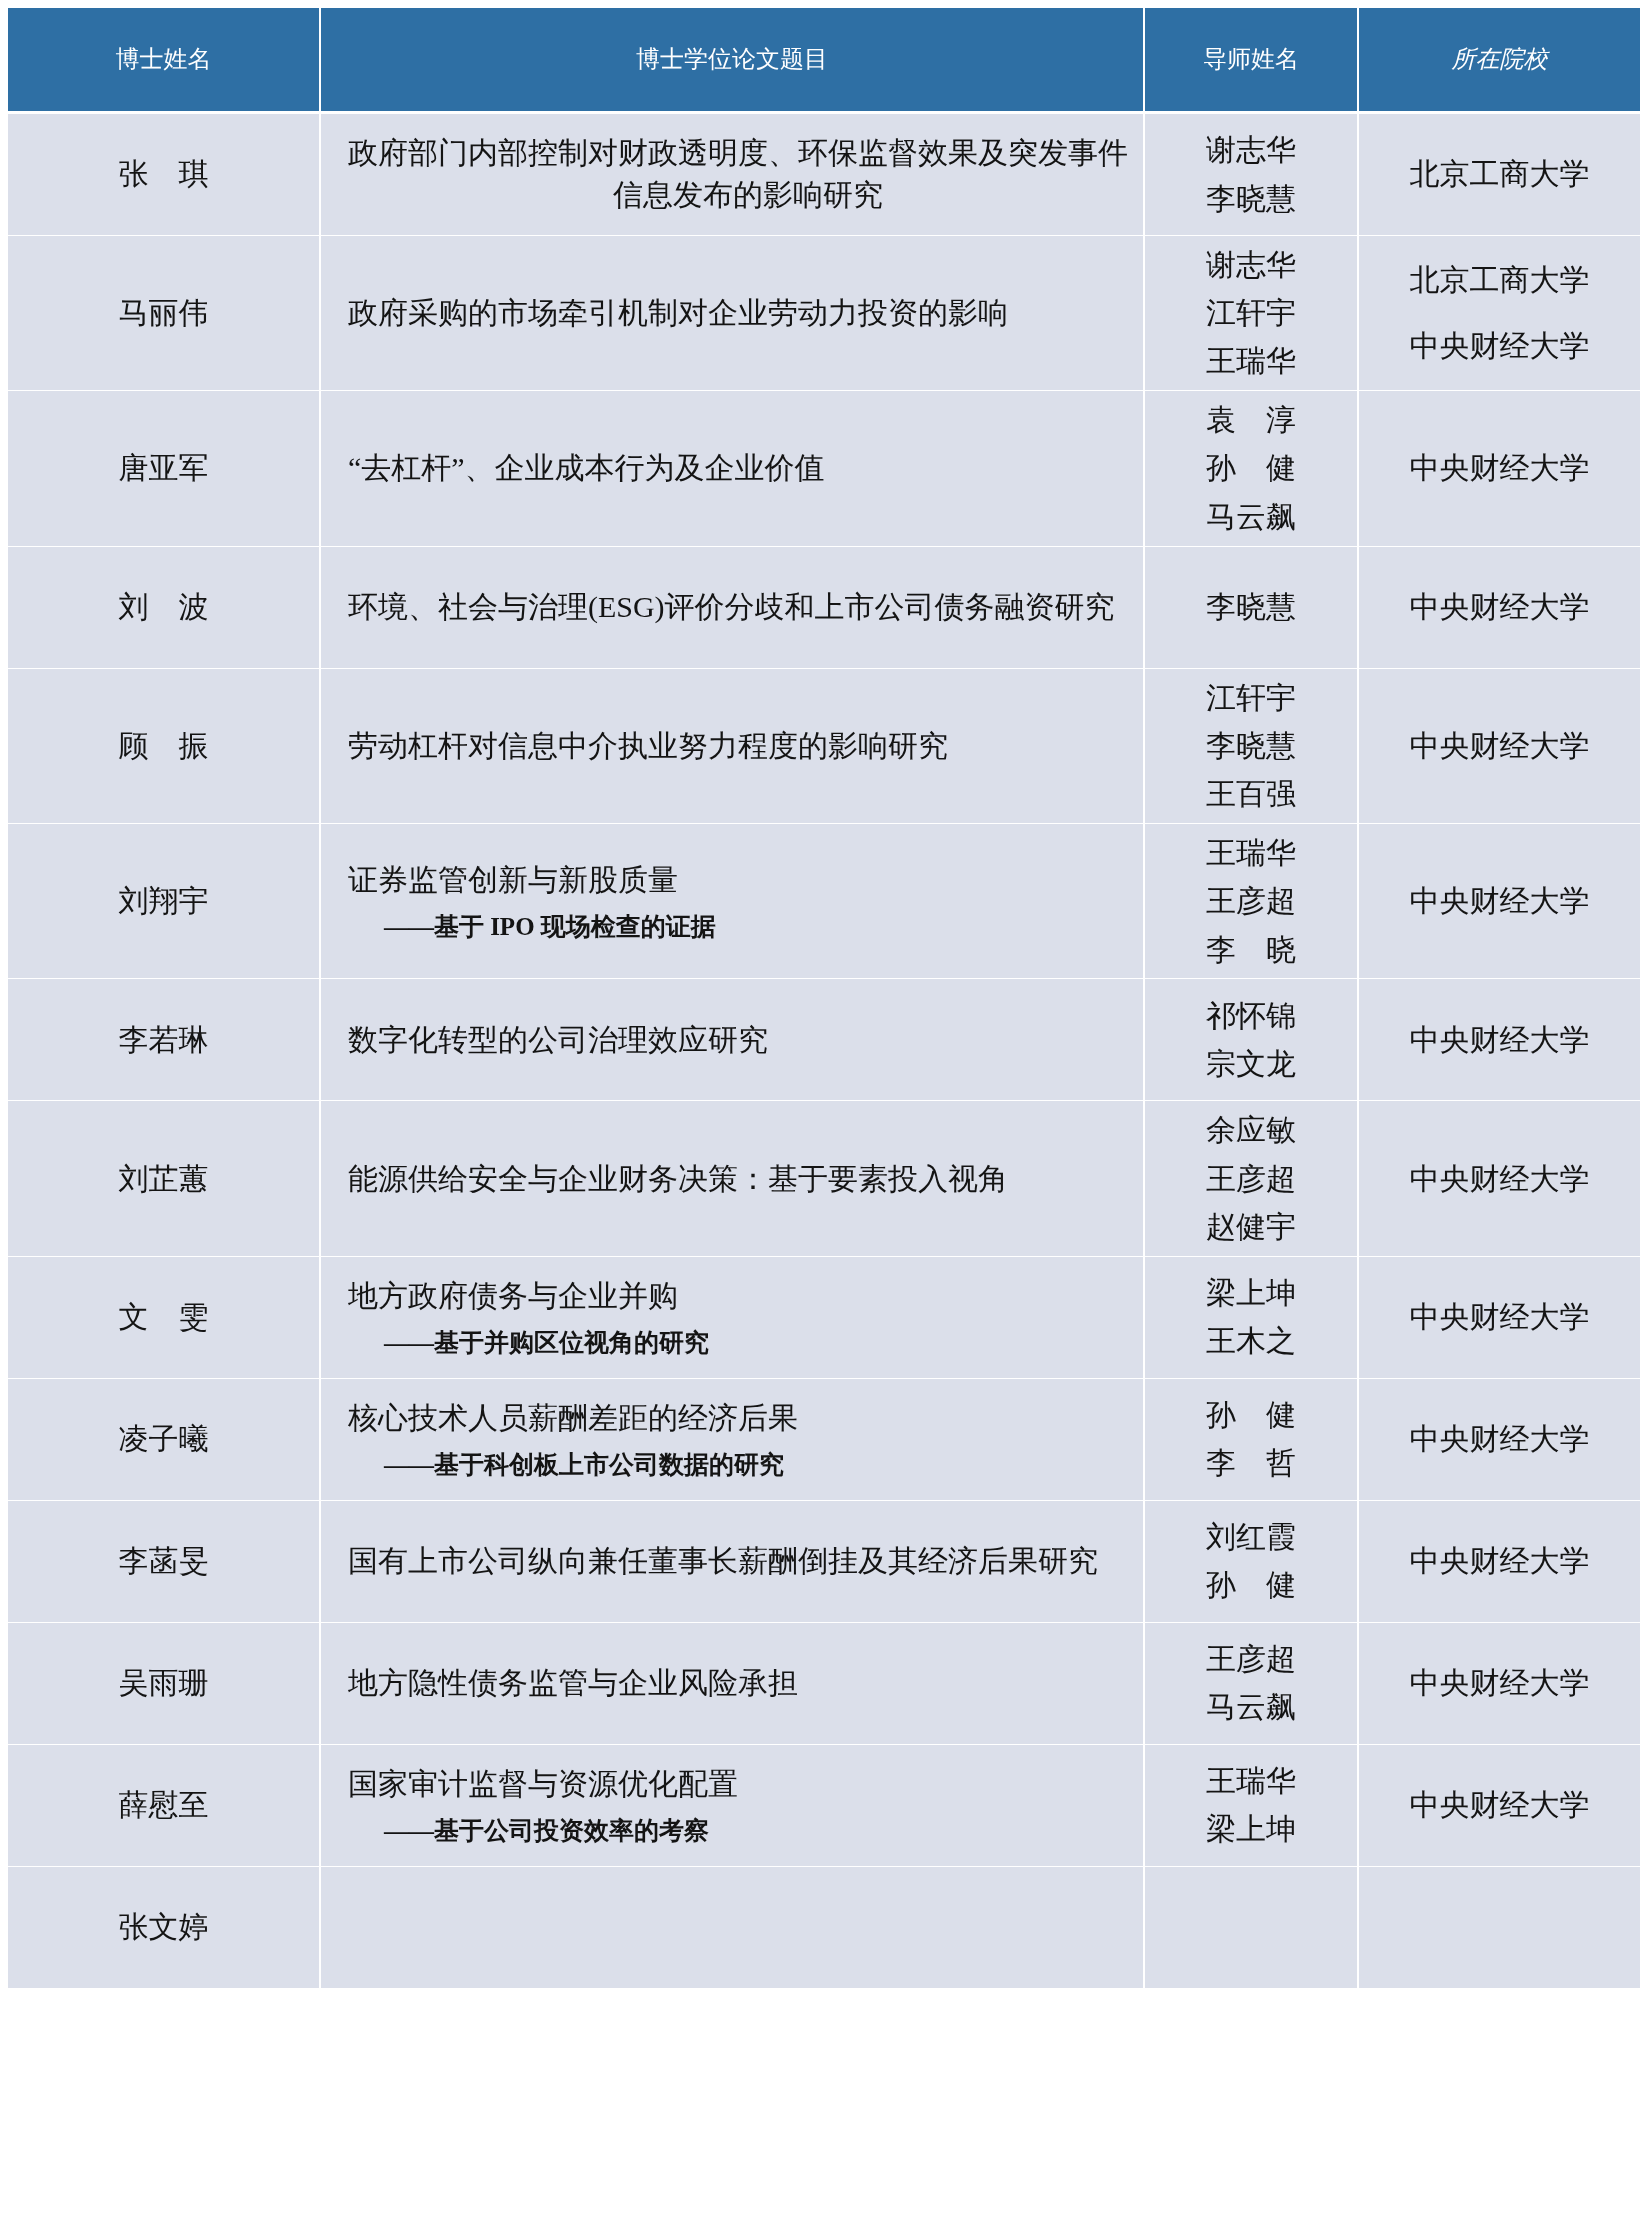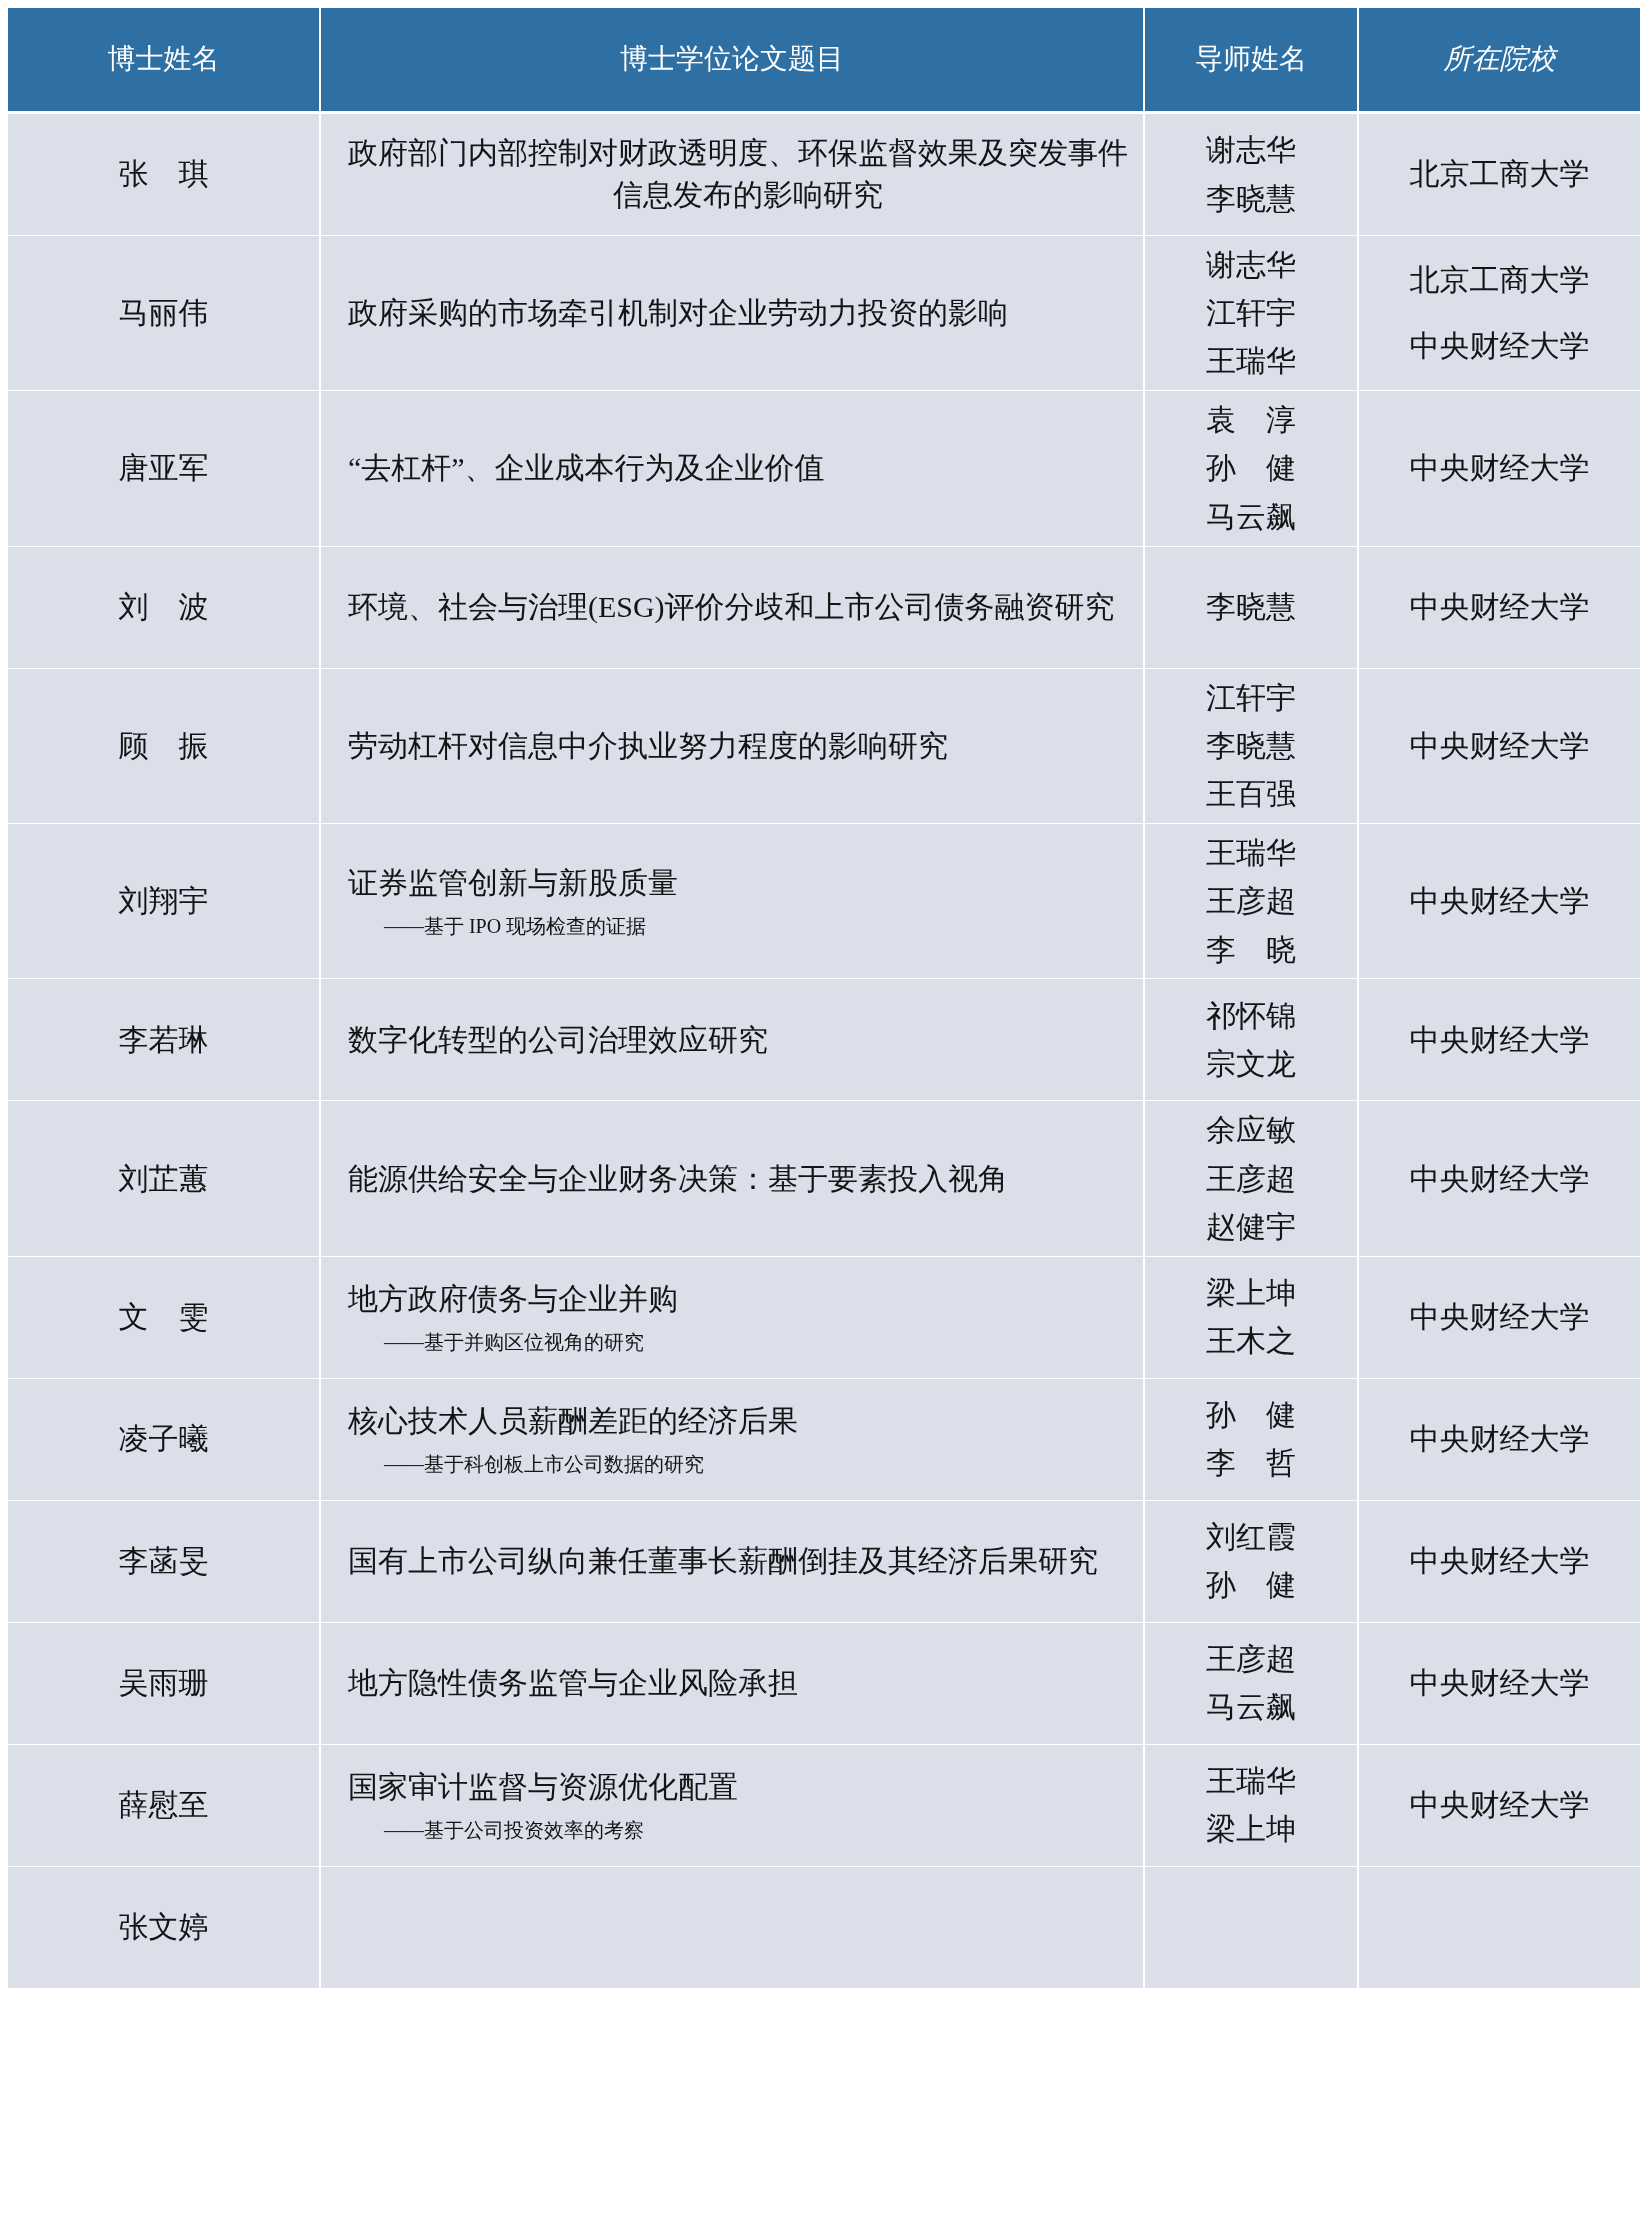--- a/index.html
+++ b/index.html
@@ -29,21 +29,21 @@
   col.c1 { width: 313px; }
   col.c2 { width: 824px; }
   col.c3 { width: 214px; }
   col.c4 { width: 281px; }
 
   thead th {
     background: var(--header-bg);
     color: var(--header-text);
     font-family: "Liberation Sans", sans-serif;
     font-weight: 400;
-    font-size: 28px;
+    font-size: 24px;
     height: 101px;
     text-align: center;
     vertical-align: middle;
     border-right: 2.4px solid var(--divider);
     border-bottom: 3.1px solid var(--divider);
   }
   thead th:last-child { border-right: none; font-style: italic; }
 
   tbody td {
     background: var(--row-bg);
@@ -59,22 +59,22 @@
 
   td.c-student, td.c-advisors, td.c-school { text-align: center; padding: 7.9px 4.7px; }
   td.c-title { text-align: left; padding: 11px 28px 11px 27px; }
 
   .title-line { white-space: nowrap; }
   .title-line.indent { padding-left: 33px; text-align: center; }
   .subtitle {
     white-space: nowrap;
     padding-left: 36px;
     margin-top: 7.9px;
-    font-size: 20px;
-    font-weight: normal;
+    font-size: 25px;
+    font-weight: bold;
   }
   .advisor-name + .advisor-name { margin-top: 6.3px; }
   .school-name + .school-name { margin-top: 23.6px; }
 </style>
 </head>
 <body>
 
 <table class="roster">
   <colgroup>
     <col class="c1">

